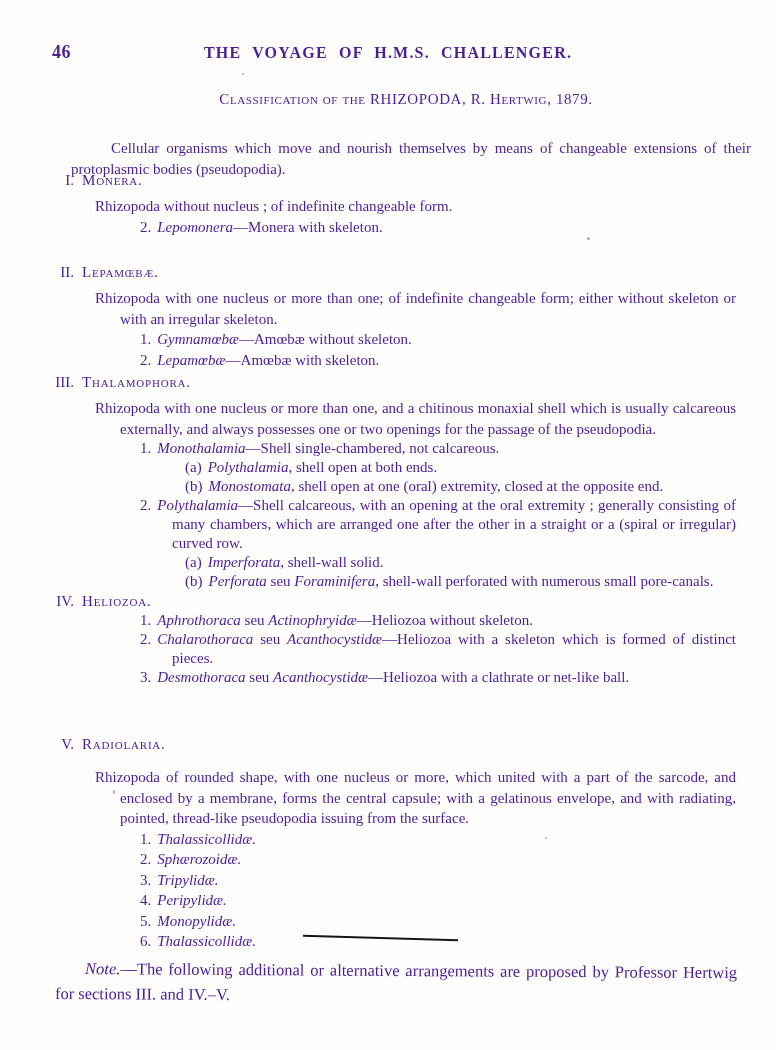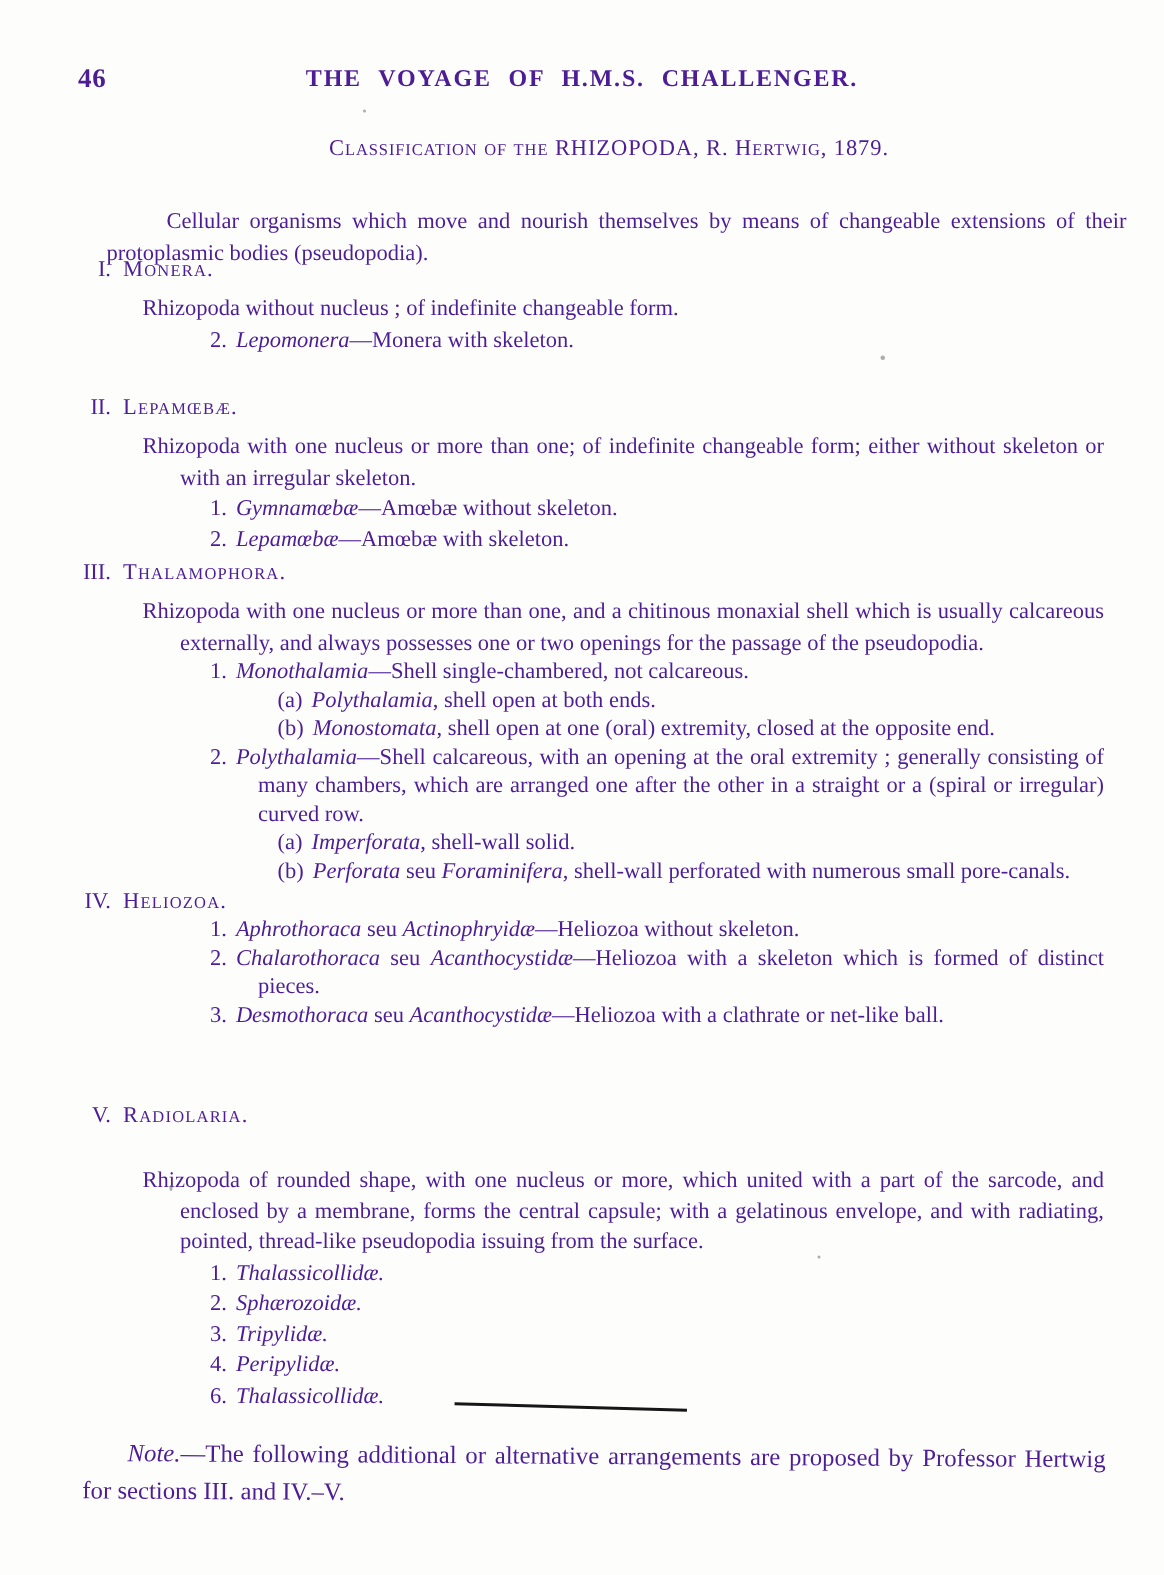--- a/index.html
+++ b/index.html
@@ -31,21 +31,21 @@
   .numeral{display:inline-block;width:30px;text-align:right;margin-right:8px;}
   .sc-name{font-variant:small-caps;letter-spacing:0.8px;}
   .desc{margin-top:6px;margin-left:76px;text-indent:-25px;text-align:justify;line-height:20.5px;}
   .items{margin-top:0;}
   .item{text-align:justify;line-height:20.5px;}
   .item.lv1{margin-left:128px;text-indent:-32px;}
   .item.lv2{margin-left:168px;text-indent:-27px;}
   .item .label{margin-right:6px;}
   #sections .section:nth-child(3) .item{line-height:19px;}
   #sections .section:nth-child(4) .item{line-height:19px;}
-  #sections .section:nth-child(5) .desc{margin-top:23px;}
+  #sections .section:nth-child(5) .desc{margin-top:13px;}
   .item i, .desc i{font-style:italic;}
   
   .divider{position:absolute;left:303px;top:937px;width:155px;height:2px;background:#161616;transform:rotate(1.6deg);}
   
   .note{position:absolute;left:55px;width:682px;top:958px;margin:0;
     font-size:16.5px;line-height:25px;text-indent:30px;text-align:justify;transform:rotate(0.35deg);}
   
   .speck{position:absolute;background:#6a6a6a;border-radius:50%;opacity:.55;}
 </style>
 </head>
@@ -97,20 +97,21 @@
         </div>
       </div>
       <div class="section">
         <div class="sec-head"><span class="numeral">V.</span><span class="sc-name">Radiolaria.</span></div>
         <div class="desc">Rhizopoda of rounded shape, with one nucleus or more, which united with a part of the sarcode, and enclosed by a membrane, forms the central capsule; with a gelatinous envelope, and with radiating, pointed, thread-like pseudopodia issuing from the surface.</div>
         <div class="items">
           <div class="item lv1"><span class="label">1.</span><i>Thalassicollidæ.</i></div>
           <div class="item lv1"><span class="label">2.</span><i>Sphærozoidæ.</i></div>
           <div class="item lv1"><span class="label">3.</span><i>Tripylidæ.</i></div>
           <div class="item lv1"><span class="label">4.</span><i>Peripylidæ.</i></div>
+          <div class="item lv1"><span class="label">5.</span><i>Monopylidæ.</i></div>
           <div class="item lv1"><span class="label">6.</span><i>Thalassicollidæ.</i></div>
         </div>
       </div>
     </div>
 
   <div class="divider"></div>
 
   <p class="note"><i>Note.</i><span>—The following additional or alternative arrangements are proposed by Professor Hertwig for sections III. and IV.–V.</span></p>
 
   <span class="speck" style="left:242px;top:73px;width:2px;height:2px;"></span>

